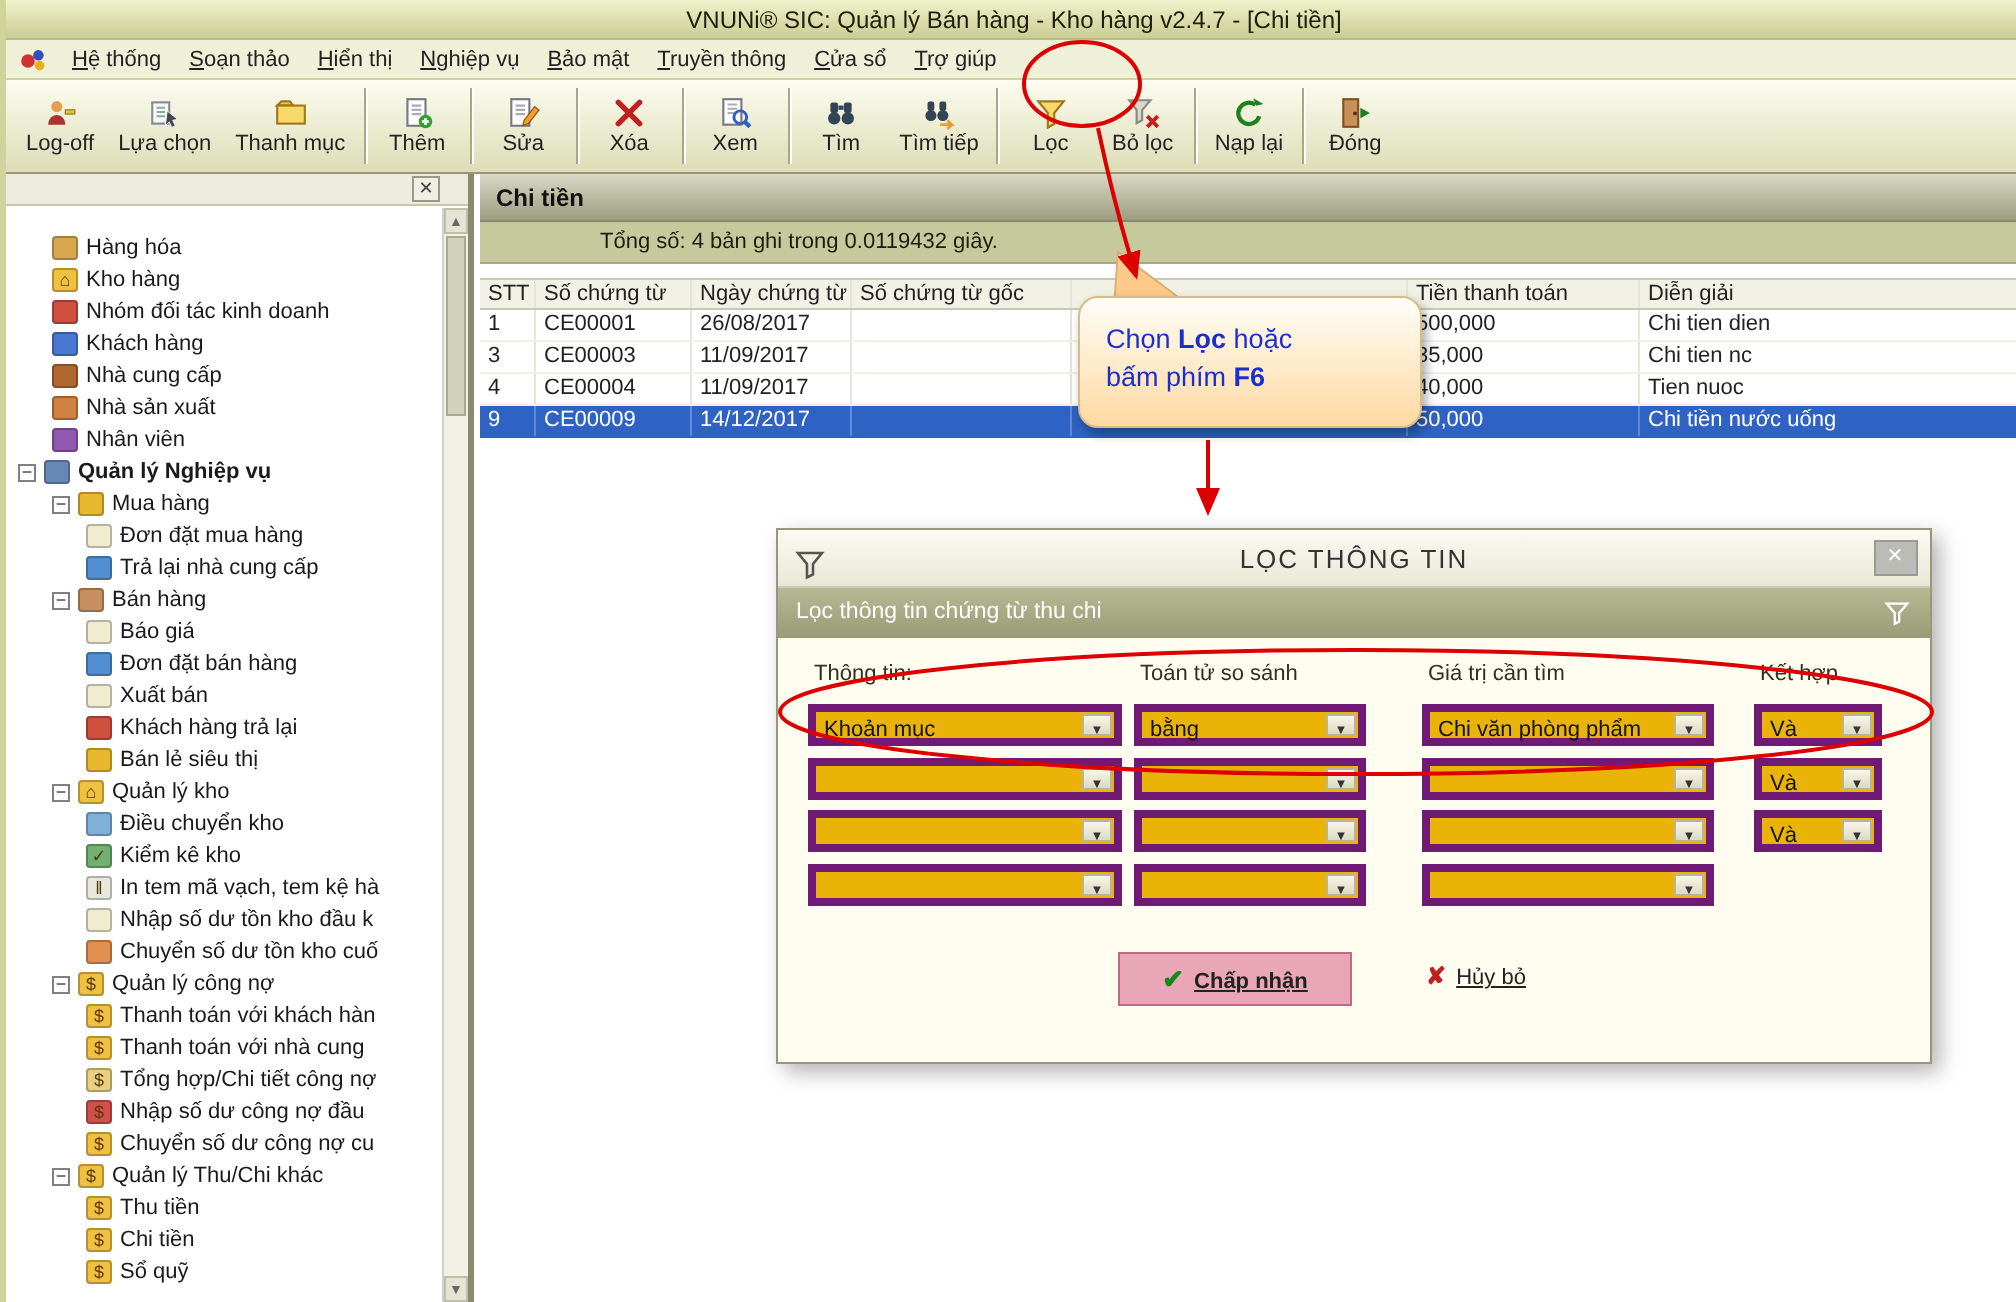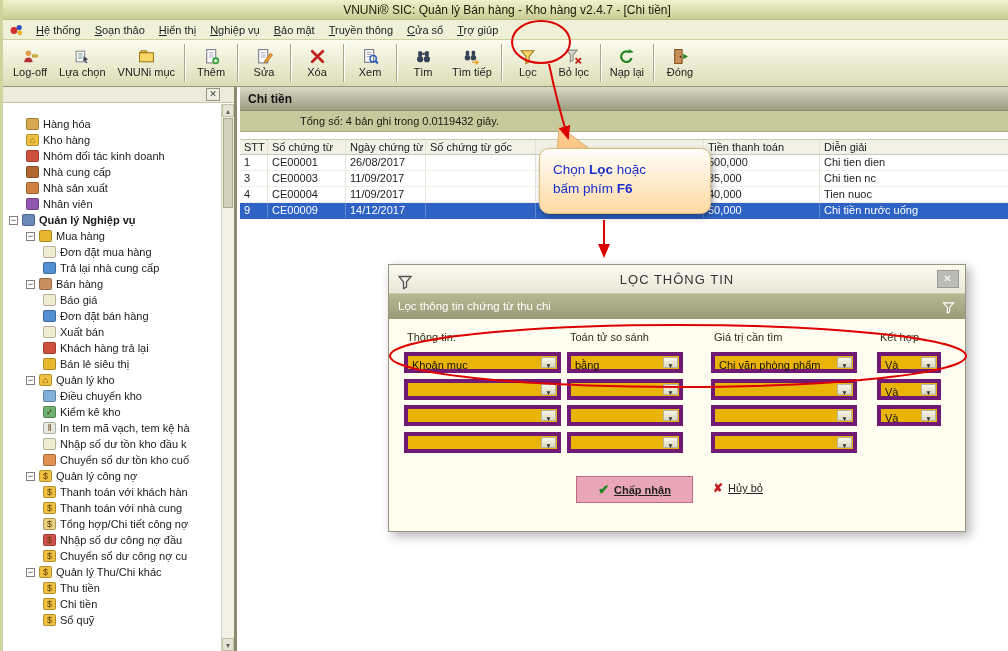--- a/index.html
+++ b/index.html
@@ -133,21 +133,21 @@
   .col4 { left:488px; width:64px; }
   .combo .val { position:absolute; left:4px; right:18px; top:0; line-height:19px; overflow:hidden; white-space:nowrap; color:#111; }
   .combo .cbtn {
     position:absolute; right:1px; top:1px; bottom:1px; width:15px;
     background:linear-gradient(#f7f5ea, #dcd9c0); border:1px solid #b8b59a;
     text-align:center; font-size:6.5px; line-height:16px; color:#333;
   }
   .btn-accept {
     position:absolute; left:170px; top:211px; width:117px; height:27px;
     background:var(--accept,#e9a6b6); border:1px solid #c06a84;
-    text-align:center; line-height:25px; font-weight:bold; color:#222;margin-left:17px;
+    text-align:center; line-height:25px; font-weight:bold; color:#222;
   }
   .btn-accept .chk { color:#18881a; font-size:13px; margin-right:5px; font-weight:bold; }
   .btn-cancel {
     position:absolute; left:306px; top:211px; width:86px; height:27px;
     text-align:center; line-height:25px; color:#222;
   }
   .btn-cancel .crs { color:#c02020; font-size:12px; margin-right:5px; font-weight:bold; }
   .btn-label { text-decoration:underline; display:inline-block; }
   
   .tail-svg { position:absolute; left:0; top:0; width:1008px; height:651px; z-index:7; pointer-events:none; }
@@ -194,21 +194,21 @@
         </span>
         <span class="tlabel">Lựa chọn</span>
       </div>
       <div class="tbtn">
         <span class="ticon">
           <svg viewBox="0 0 16 16">
             <path d="M1.5 4.5l2-2h4l1.5 2z" fill="#f0c850" stroke="#a07818"></path>
             <rect x="1.5" y="4.5" width="13" height="8.5" fill="#f8d868" stroke="#a07818"></rect>
           </svg>
         </span>
-        <span class="tlabel">VNUNi mục</span>
+        <span class="tlabel">Thanh mục</span>
       </div>
       <div class="tsep"></div>
       <div class="tbtn">
         <span class="ticon">
           <svg viewBox="0 0 16 16">
             <rect x="3.5" y="1.5" width="8.5" height="12.5" fill="#fff" stroke="#778"></rect>
             <path d="M5.5 4.5h4.5M5.5 6.5h4.5M5.5 8.5h4.5" stroke="#aab"></path>
             <circle cx="12" cy="12" r="3.2" fill="#30a030"></circle>
             <path d="M12 10.3v3.4M10.3 12h3.4" stroke="#fff" stroke-width="1.2"></path>
           </svg>
@@ -322,20 +322,24 @@
           <span class="chip" style="background:#d8a850"></span>
           <span class="tree-label">Hàng hóa</span>
         </div>
         <div class="tree-row" style="padding-left: 23px;">
           <span class="chip" style="background:#f0c040">⌂</span>
           <span class="tree-label">Kho hàng</span>
         </div>
         <div class="tree-row" style="padding-left: 23px;">
           <span class="chip" style="background:#d05040"></span>
           <span class="tree-label">Nhóm đối tác kinh doanh</span>
+        </div>
+        <div class="tree-row" style="padding-left: 23px;">
+          <span class="chip" style="background:#4878d0"></span>
+          <span class="tree-label">Khách hàng</span>
         </div>
         <div class="tree-row" style="padding-left: 23px;">
           <span class="chip" style="background:#b06830"></span>
           <span class="tree-label">Nhà cung cấp</span>
         </div>
         <div class="tree-row" style="padding-left: 23px;">
           <span class="chip" style="background:#d08040"></span>
           <span class="tree-label">Nhà sản xuất</span>
         </div>
         <div class="tree-row" style="padding-left: 23px;">

